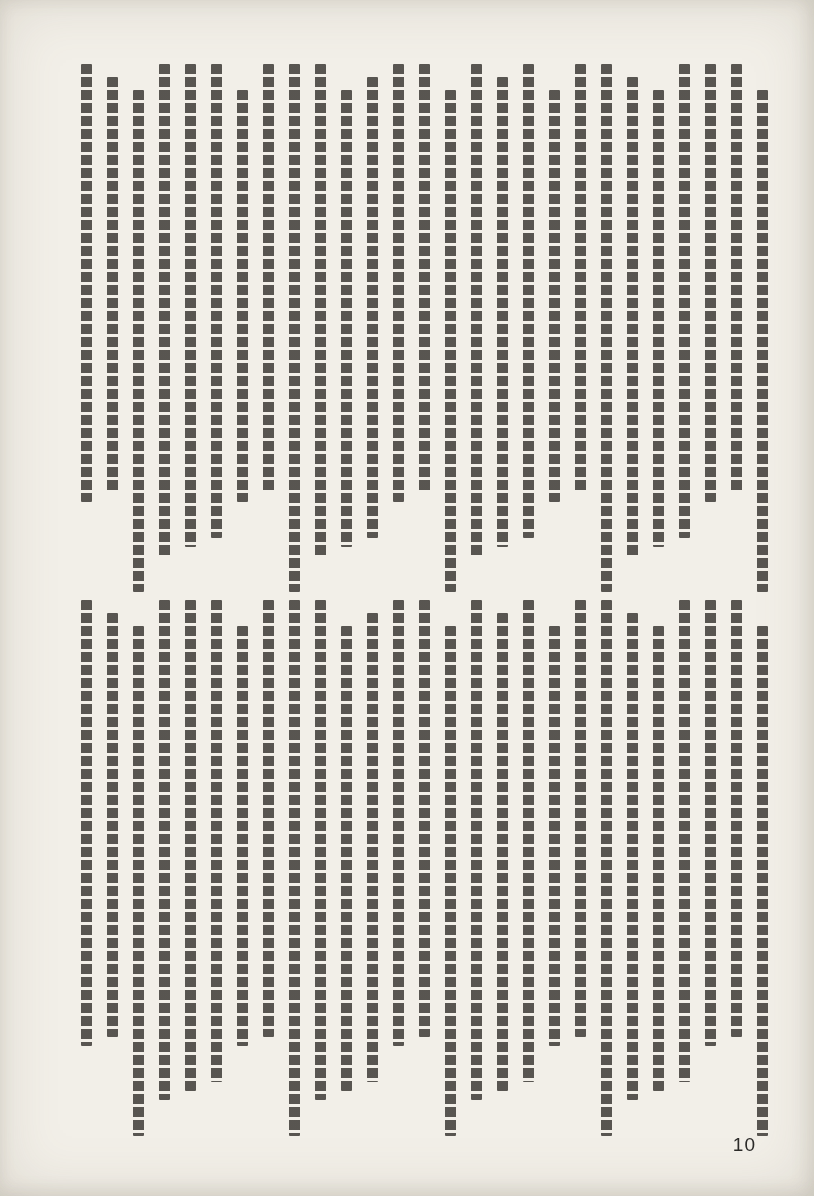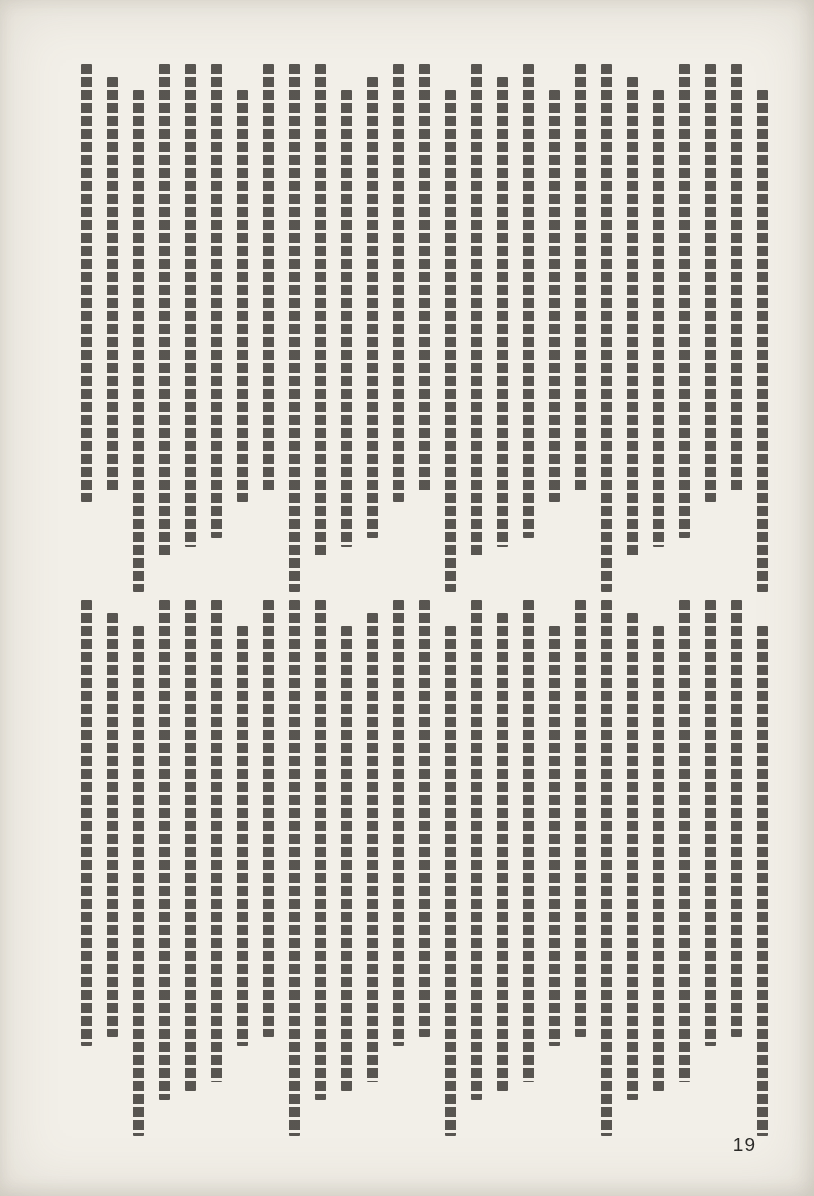--- a/index.html
+++ b/index.html
@@ -119,15 +119,15 @@
       <div class="t-col" style="margin-top: 0px; height: 437px;"></div>
       <div class="t-col" style="margin-top: 26px; height: 420px;"></div>
       <div class="t-col" style="margin-top: 0px; height: 482px;"></div>
       <div class="t-col" style="margin-top: 0px; height: 491px;"></div>
       <div class="t-col" style="margin-top: 0px; height: 500px;"></div>
       <div class="t-col" style="margin-top: 26px; height: 510px;"></div>
       <div class="t-col" style="margin-top: 13px; height: 424px;"></div>
       <div class="t-col" style="margin-top: 0px; height: 446px;"></div>
     </div>
 
-  <div class="page-number">19</div>
+  <div class="page-number">10</div>
 
 </div>
 
 </body></html>

